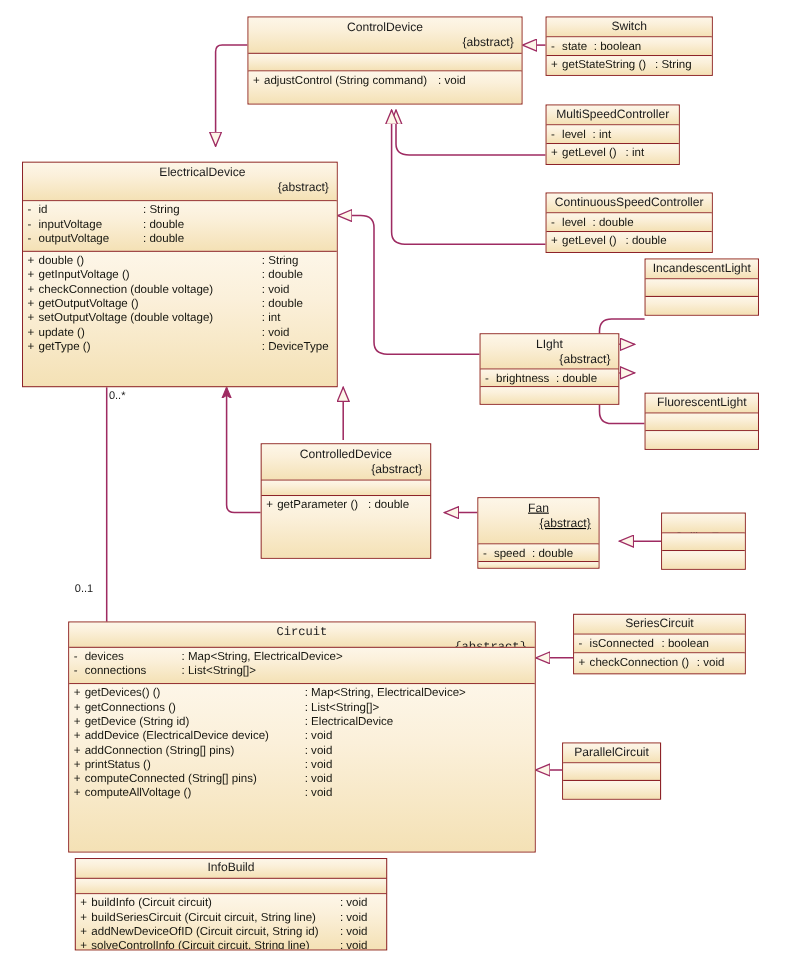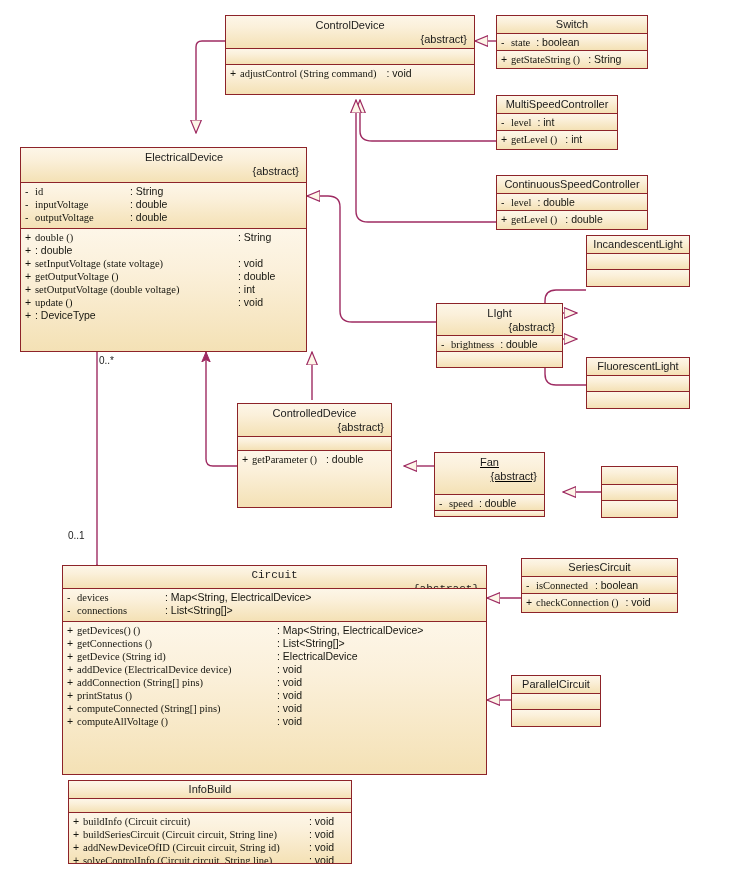--- a/index.html
+++ b/index.html
@@ -35,21 +35,21 @@
   .stereo{
     text-align:right;font-size:11px;color:#1b1b1b;line-height:14px;
     white-space:nowrap;padding-right:2px;
   }
   .cmp.body{padding:2px 0 3px 0;}
   .memrow{
     display:flex;align-items:baseline;font-size:10.5px;color:#15150f;
     line-height:13px;white-space:nowrap;padding:0 4px;
   }
   .vis{width:10px;flex:0 0 10px;text-align:left;}
-  .mname{flex:0 0 auto;font-family:Liberation Serif, serif;}
+  .mname{flex:0 0 auto;}
   .mtype{flex:0 0 auto;}
   .lbl{
     position:absolute;font-size:10px;color:#1b1b1b;z-index:7;white-space:nowrap;
   }
 </style>
 </head>
 <body>
 
 <div id="canvas">
 
@@ -198,44 +198,46 @@
       </div>
     </div>
     <div class="cmp body" style="flex:1;">
       <div class="memrow">
         <span class="vis">+</span>
         <span class="mname" style="width:203px;">double ()</span>
         <span class="mtype">: String</span>
       </div>
       <div class="memrow">
         <span class="vis">+</span>
+        <span class="mname" style="width:203px;">getInputVoltage ()</span>
         <span class="mtype">: double</span>
       </div>
       <div class="memrow">
         <span class="vis">+</span>
-        <span class="mname" style="width:203px;">setInputVoltage (state voltage)</span>
+        <span class="mname" style="width:203px;">checkConnection (double voltage)</span>
         <span class="mtype">: void</span>
       </div>
       <div class="memrow">
         <span class="vis">+</span>
         <span class="mname" style="width:203px;">getOutputVoltage ()</span>
         <span class="mtype">: double</span>
       </div>
       <div class="memrow">
         <span class="vis">+</span>
         <span class="mname" style="width:203px;">setOutputVoltage (double voltage)</span>
         <span class="mtype">: int</span>
       </div>
       <div class="memrow">
         <span class="vis">+</span>
         <span class="mname" style="width:203px;">update ()</span>
         <span class="mtype">: void</span>
       </div>
       <div class="memrow">
         <span class="vis">+</span>
+        <span class="mname" style="width:203px;">getType ()</span>
         <span class="mtype">: DeviceType</span>
       </div>
     </div>
   </div>
 
   <div class="umlclass" style="left:586px;top:235px;width:104px;height:52px;">
     <div class="cmp head" style="height:18px;padding-top:1px;">
       <div class="title">IncandescentLight</div>
     </div>
     <div class="cmp body" style="height:16px;"></div>

